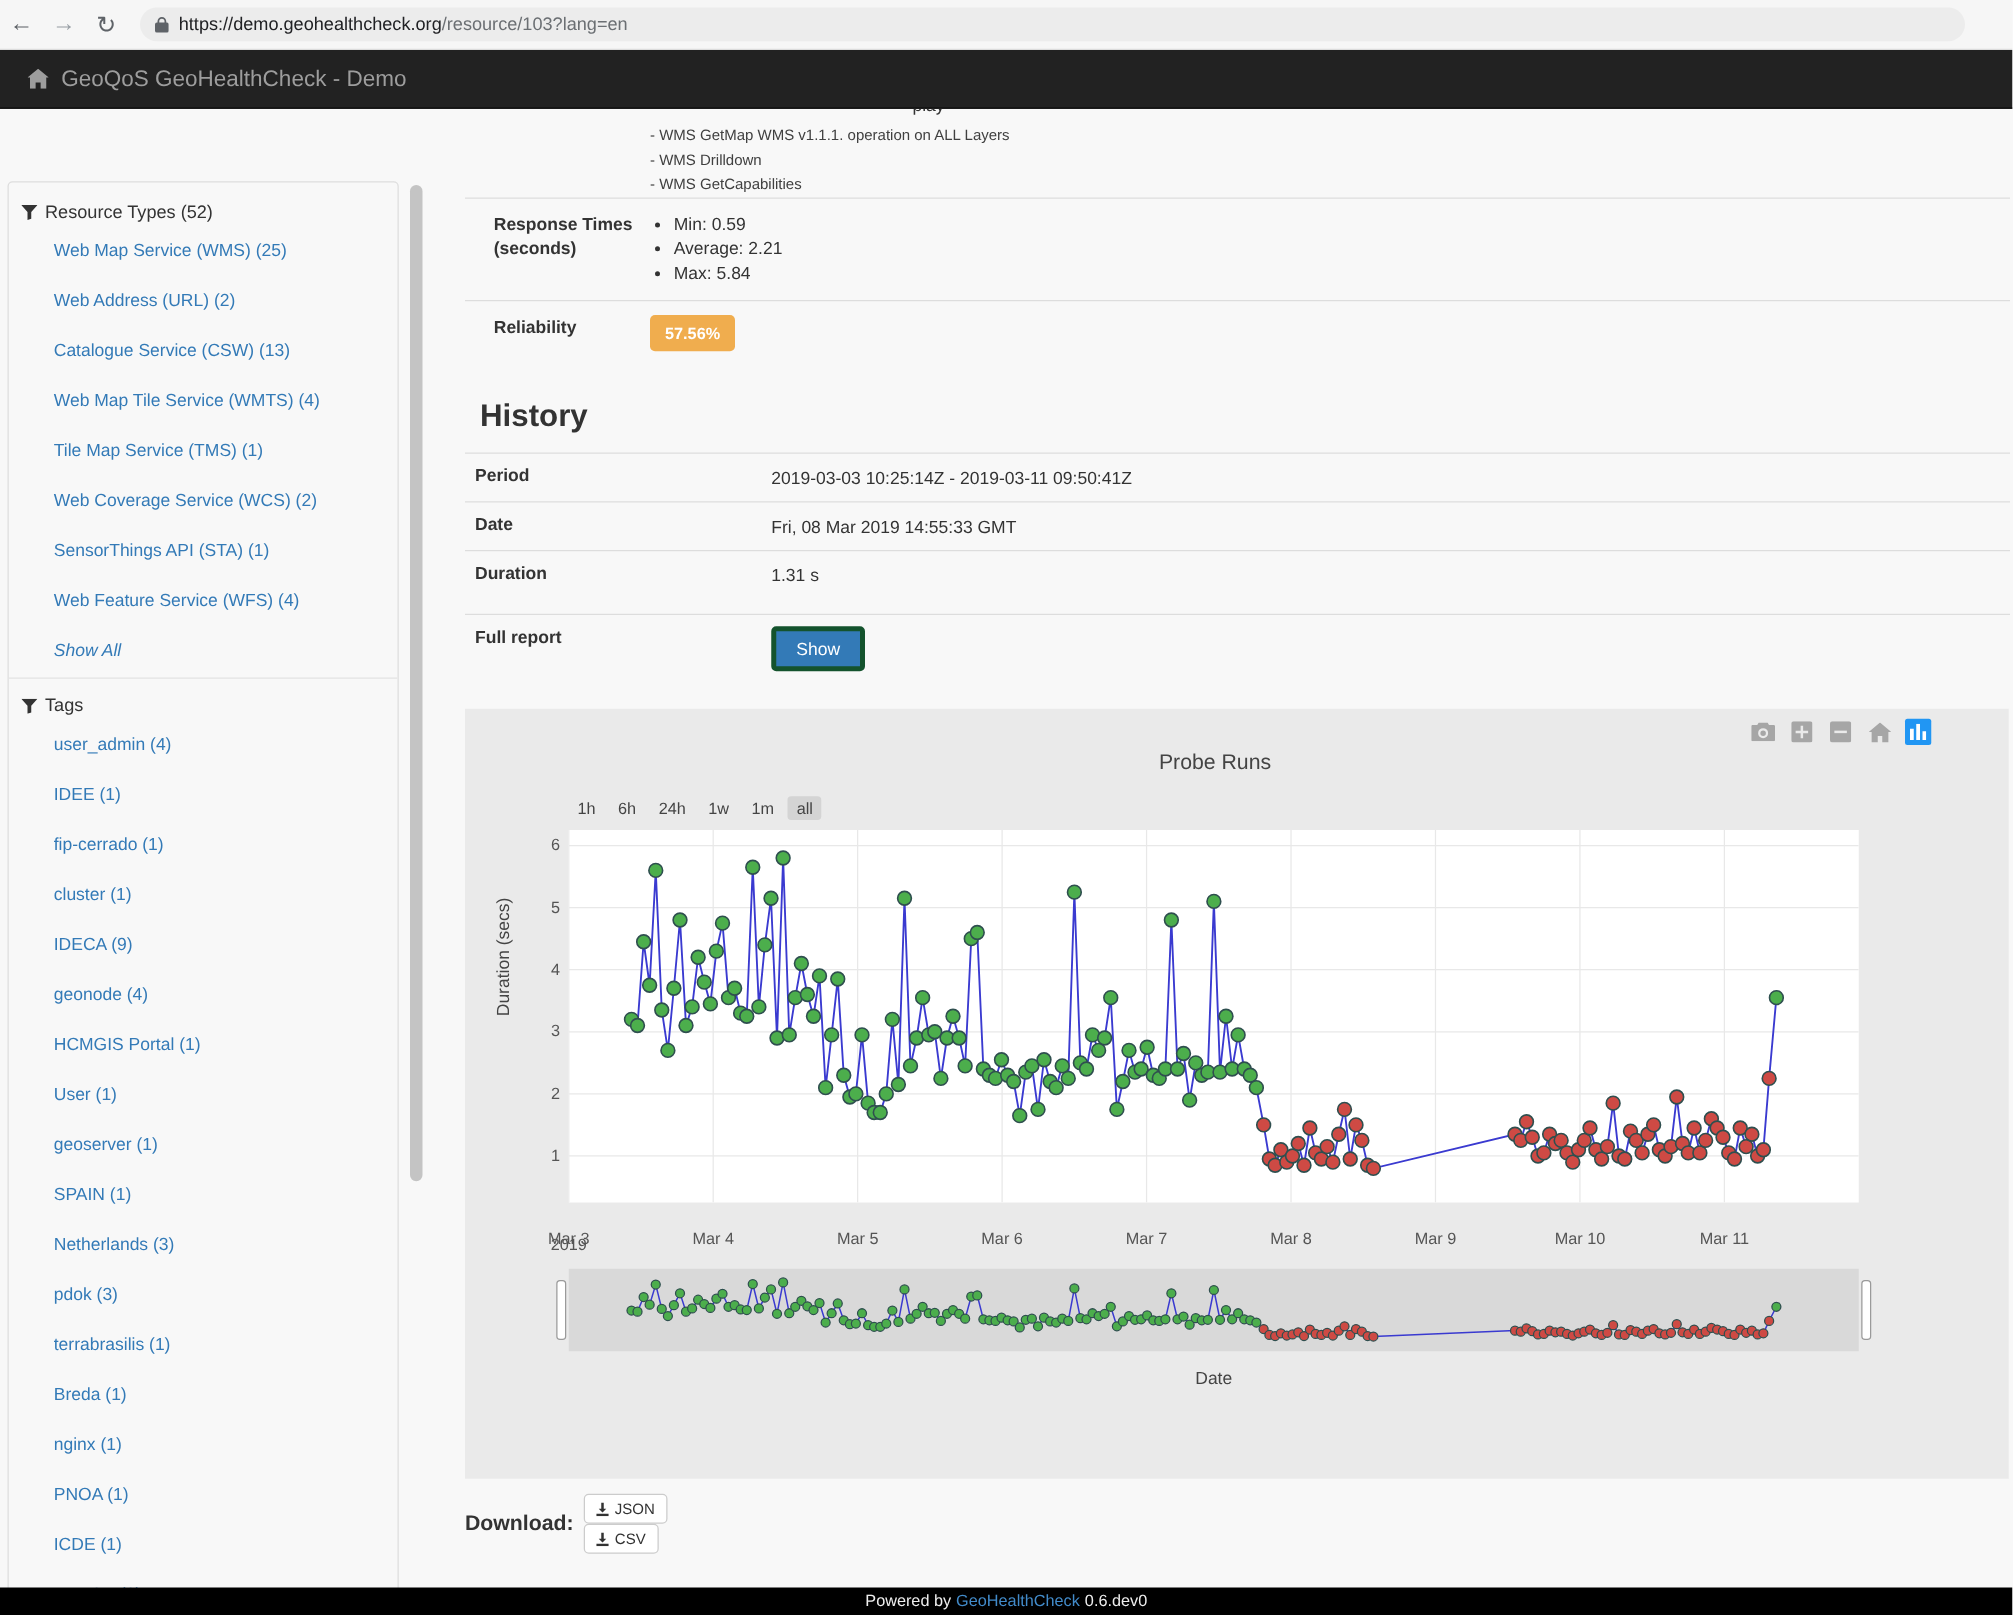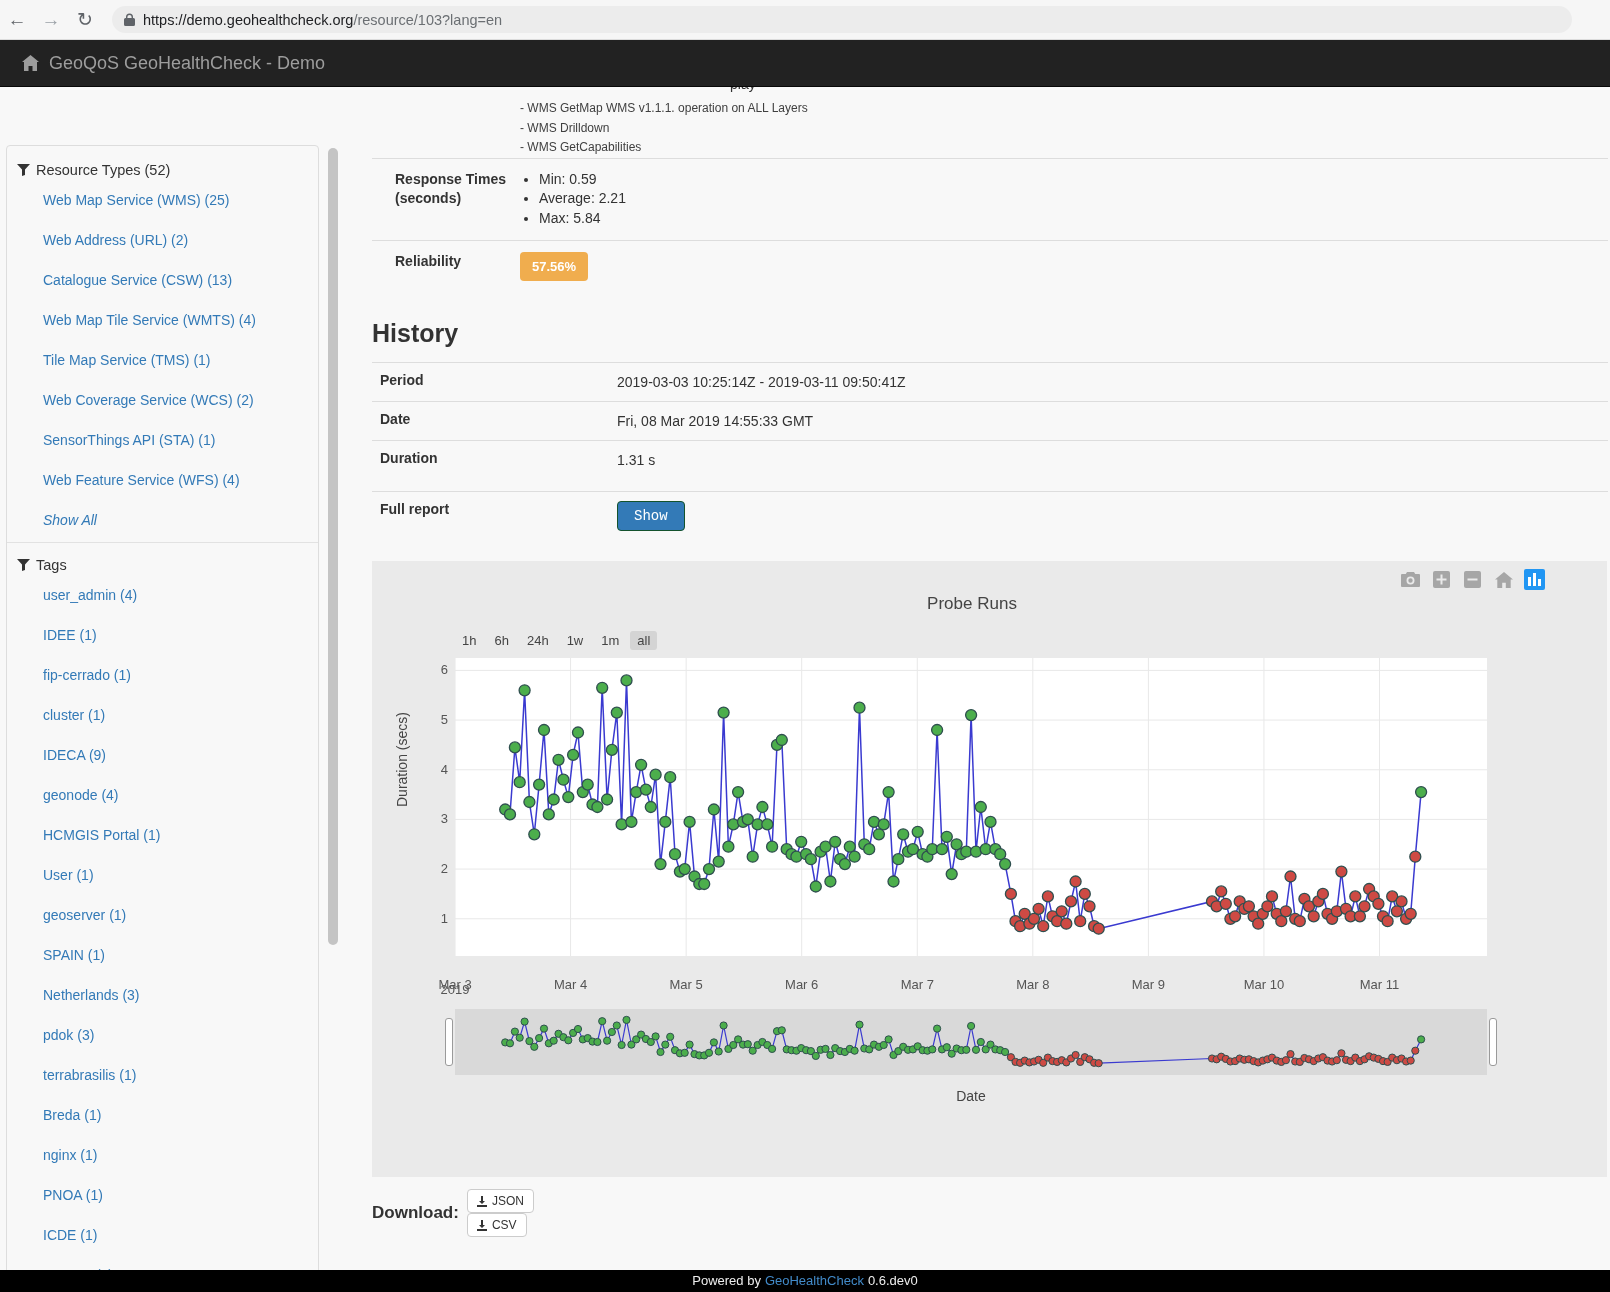--- a/index.html
+++ b/index.html
@@ -31,26 +31,26 @@
   .main { position:absolute; left:372px; top:87px; width:1236px; }
   .clip-sliver { position:relative; height:9px; overflow:hidden; }
   .clip-sliver span { position:absolute; top:-11px; left:358px; font-size:14px; color:#333; }
   .probe-lines { margin:3px 0 0 148px; font-size:12px; line-height:19.5px; color:#404040; }
   .defrow { display:flex; border-top:1px solid #ddd; padding:11px 0 12px 0; }
   .defrow:first-of-type { margin-top:12px; }
   .dlabel { margin-left:23px; width:125px; font-weight:bold; font-size:14px; color:#333; line-height:19px; }
   .dvalue { font-size:14px; color:#333; }
   .dvalue ul { margin:0 0 0 2px; padding-left:17px; line-height:19.5px; }
   .badge-rel { display:inline-block; background:#f0ad4e; color:#fff; font-weight:bold; font-size:13px; padding:7px 12px; border-radius:4px; }
-  h2.hist { font-size:25px; font-weight:bold; color:#333; margin:26px 0 14px 0; }
+  h2.hist { font-size:25px; font-weight:bold; color:#333; margin:26px 0 14px 12px; }
   .hrow { display:flex; border-top:1px solid #ddd; padding:9px 0 9px 8px; font-size:14px; color:#333; }
   .hrow .hlabel { width:237px; font-weight:bold; flex:none; }
   .hrow .hvalue { max-width:710px; line-height:20px; }
   .hrow.report { padding-bottom:14px;margin-top:12px; }
-  .btn-show { background:#337ab7; border:1px solid #14532d; color:#fff; font-size:14px; padding:6px 16px; border-radius:4px; cursor:pointer; font-family:Liberation Mono, monospace; }
+  .btn-show { background:#337ab7; border:4px solid #14532d; color:#fff; font-size:14px; padding:6px 16px; border-radius:4px; cursor:pointer; font-family:Liberation Sans, sans-serif; }
 
   
   .card { position:relative; width:1235px; height:616px; background:#eaeaea; margin-top:16px; }
   .modebar { position:absolute; top:8px; right:62px; display:flex; gap:10px; align-items:center; }
   .modebar .mb { width:21px; height:21px; display:flex; align-items:center; justify-content:center; cursor:pointer; }
   .modebar .mb.active { background:#2196f3; border-radius:2px; }
   .chart-title { position:absolute; top:33px; left:0; width:1200px; text-align:center; font-size:17px; color:#444; }
   .range-btns { position:absolute; left:83px; top:70px; display:flex; gap:4px; }
   .rb { font-size:13px; color:#444; padding:2px 7px; border-radius:3px; cursor:pointer; }
   .rb.active { background:#d4d4d4; }

